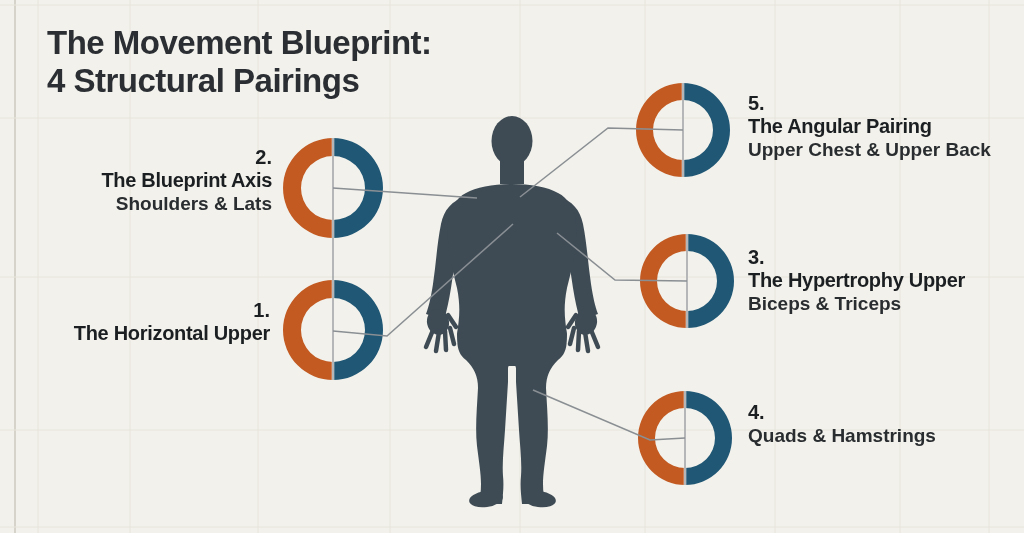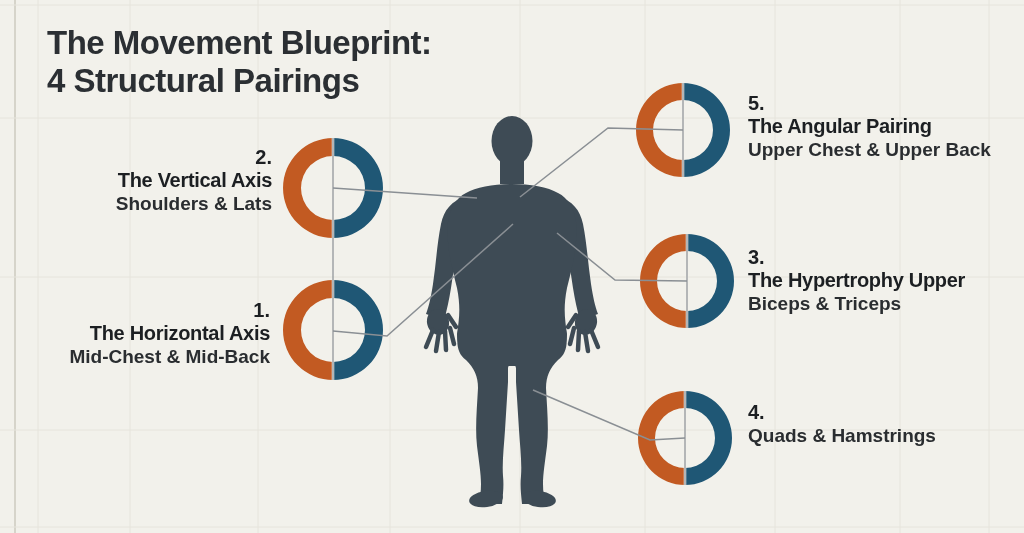--- a/index.html
+++ b/index.html
@@ -173,28 +173,27 @@
     </g>
   </svg>
 
   <h1 class="title">
     <span>The Movement Blueprint:</span>
     <span>4 Structural Pairings</span>
   </h1>
 
   <div class="pair-item left" style="left:0;top:146px;width:272px;">
     <div class="num">2.</div>
-    <div class="name">The Vertical Axis</div>
+    <div class="name">The Blueprint Axis</div>
     <div class="muscles">Shoulders &amp; Lats</div>
   </div>
 
   <div class="pair-item left" style="left:0;top:299px;width:270px;">
     <div class="num">1.</div>
-    <div class="name">The Horizontal Axis</div>
-    <div class="muscles">Mid-Chest &amp; Mid-Back</div>
+    <div class="name">The Horizontal Upper</div>
   </div>
 
   <div class="pair-item right" style="left:748px;top:92px;">
     <div class="num">5.</div>
     <div class="name">The Angular Pairing</div>
     <div class="muscles">Upper Chest &amp; Upper Back</div>
   </div>
 
   <div class="pair-item right" style="left:748px;top:246px;">
     <div class="num">3.</div>

